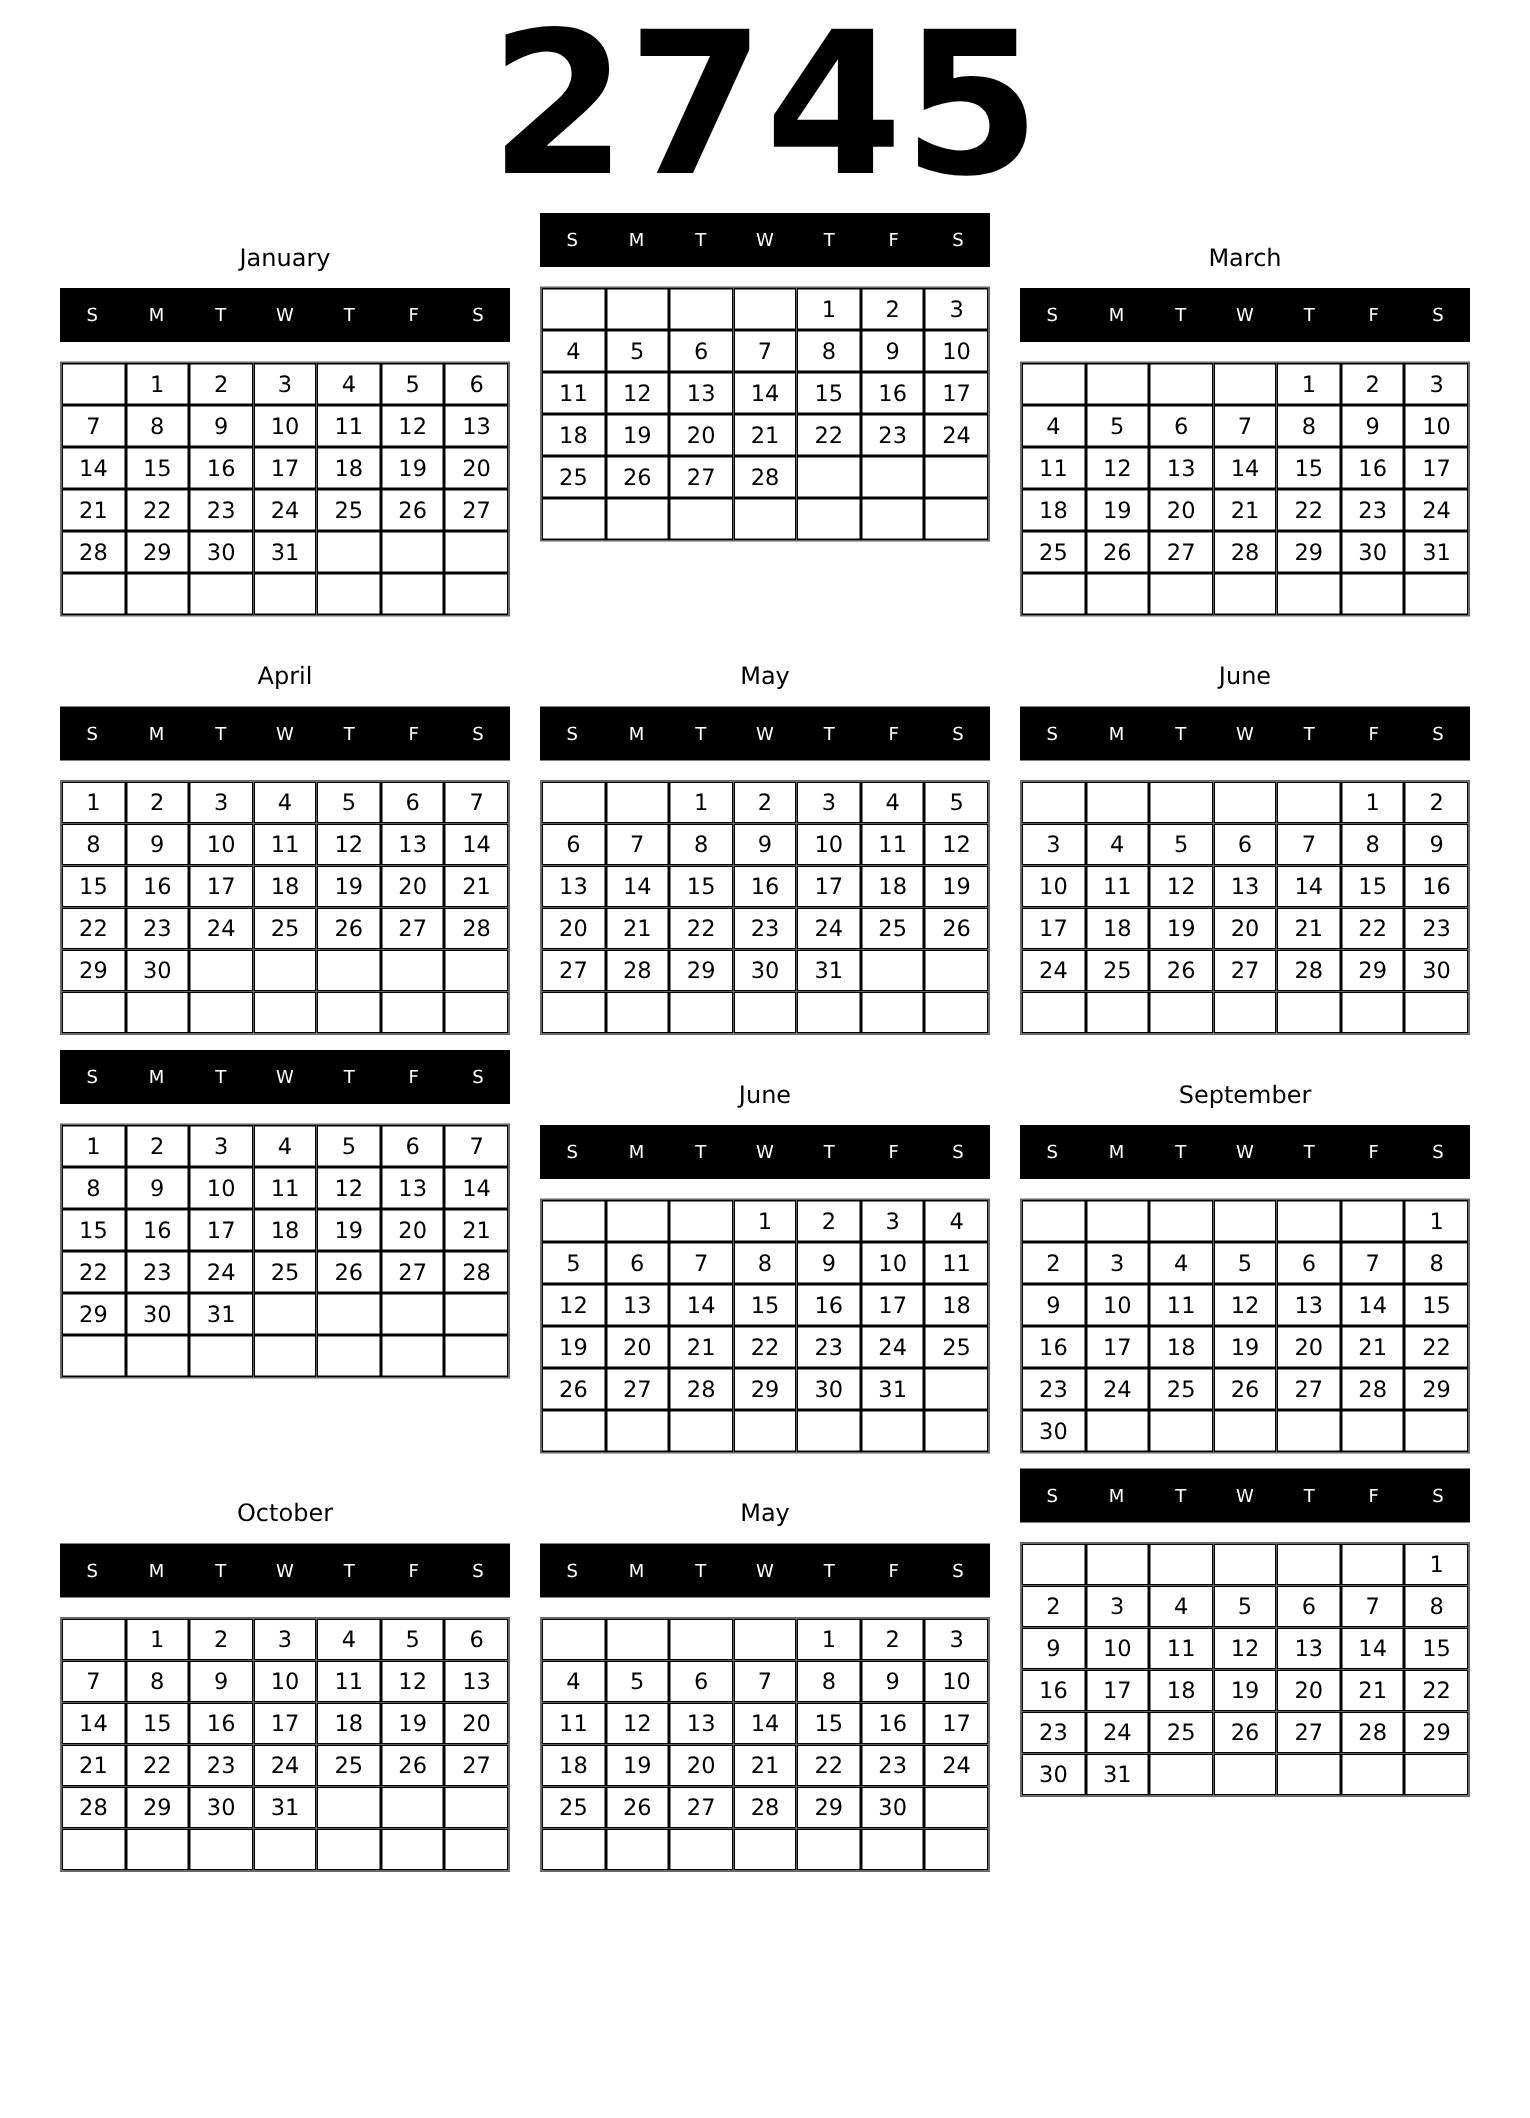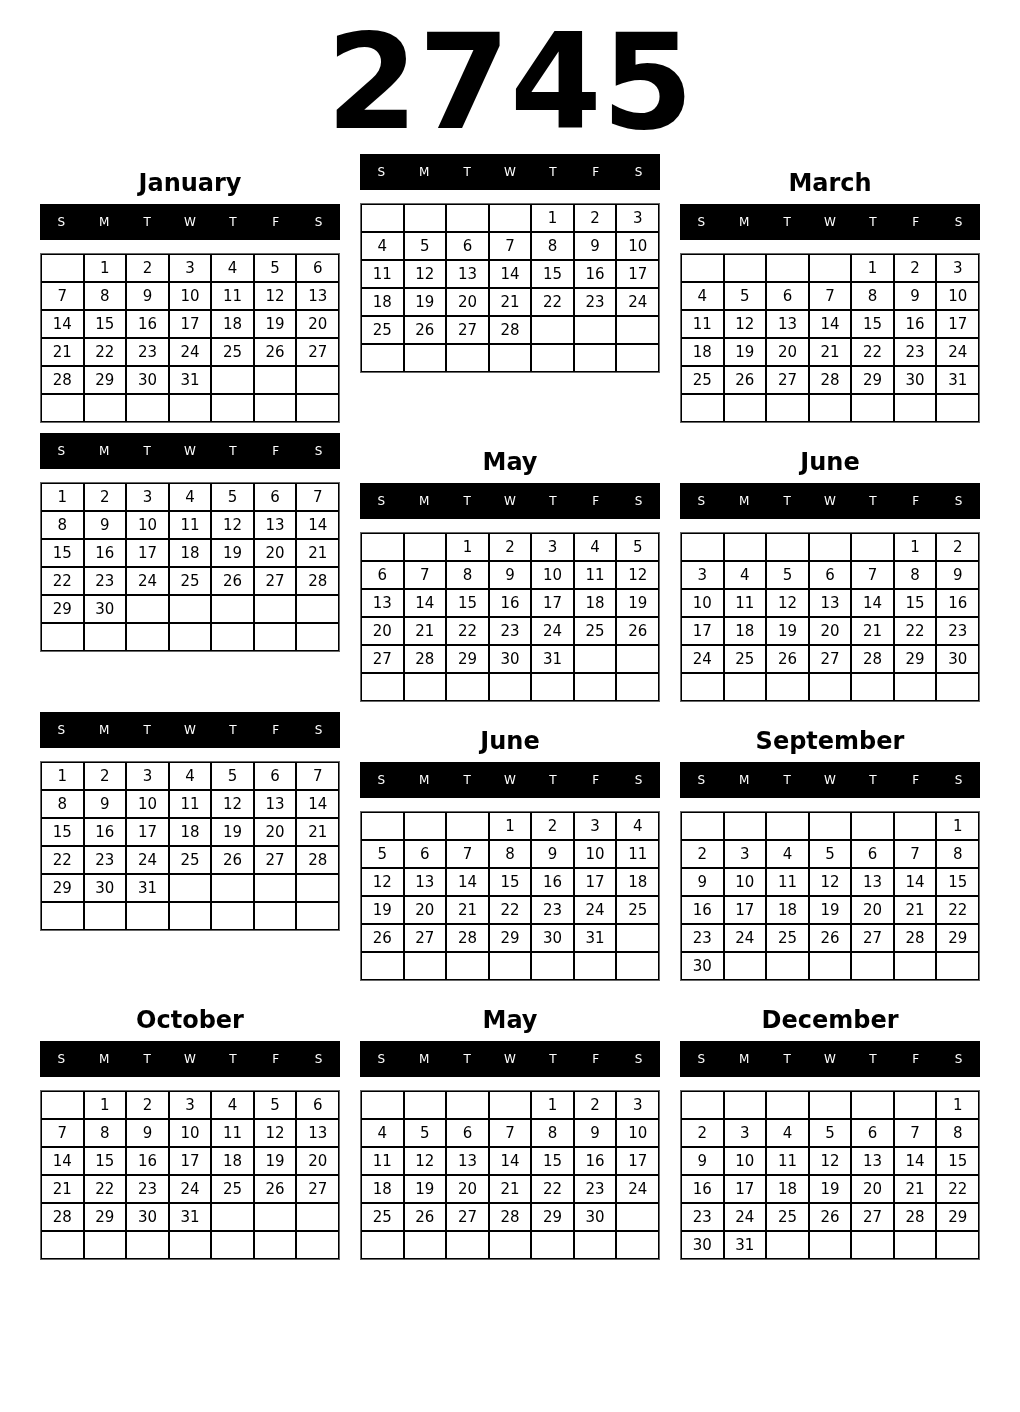--- a/index.html
+++ b/index.html
@@ -12,41 +12,41 @@
     height: 1412px;
     font-family: "DejaVu Sans", "Liberation Sans", sans-serif;
     color: #000000;
     overflow: hidden;
   }
   .year-title {
     text-align: center;
     font-size: 132px;
     font-weight: 700;
     line-height: 1;
-    padding-top: 16px;
+    padding-top: 4px;
     height: 138px;
   }
   .months {
     display: grid;
     grid-template-columns: repeat(3, 300px);
     column-gap: 20px;
     justify-content: center;
   }
   .month {
     width: 300px;
     margin-bottom: 10px;
   }
   .month-name {
     height: 42px;
     margin-top: 8px;
     display: flex;
     align-items: center;
     justify-content: center;
-    font-size: 24px;
-    font-weight: 700;
+    font-size: 16px;
+    font-weight: 400;
   }
   .dow-header {
     display: grid;
     grid-template-columns: repeat(7, 1fr);
     background: #000000;
     color: #ffffff;
     height: 36px;
     margin-bottom: 13px;
   }
   .dow {
@@ -241,20 +241,21 @@
           <div class="cell"></div>
           <div class="cell"></div>
           <div class="cell"></div>
           <div class="cell"></div>
           <div class="cell"></div>
           <div class="cell"></div>
         </div>
   </div>
 
   <div class="month">
+    <div class="month-name">April</div>
     <div class="dow-header">
           <div class="dow">S</div>
           <div class="dow">M</div>
           <div class="dow">T</div>
           <div class="dow">W</div>
           <div class="dow">T</div>
           <div class="dow">F</div>
           <div class="dow">S</div>
         </div>
     <div class="month-grid">
@@ -695,21 +696,20 @@
           <div class="cell"></div>
           <div class="cell"></div>
           <div class="cell"></div>
           <div class="cell"></div>
           <div class="cell"></div>
           <div class="cell"></div>
         </div>
   </div>
 
   <div class="month">
-    <div class="month-name">December</div>
     <div class="dow-header">
           <div class="dow">S</div>
           <div class="dow">M</div>
           <div class="dow">T</div>
           <div class="dow">W</div>
           <div class="dow">T</div>
           <div class="dow">F</div>
           <div class="dow">S</div>
         </div>
     <div class="month-grid">

